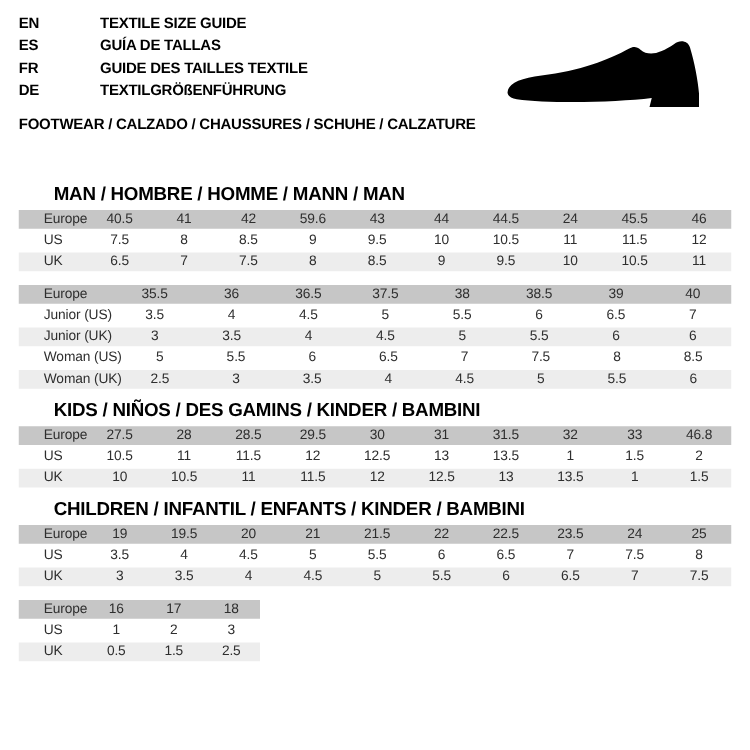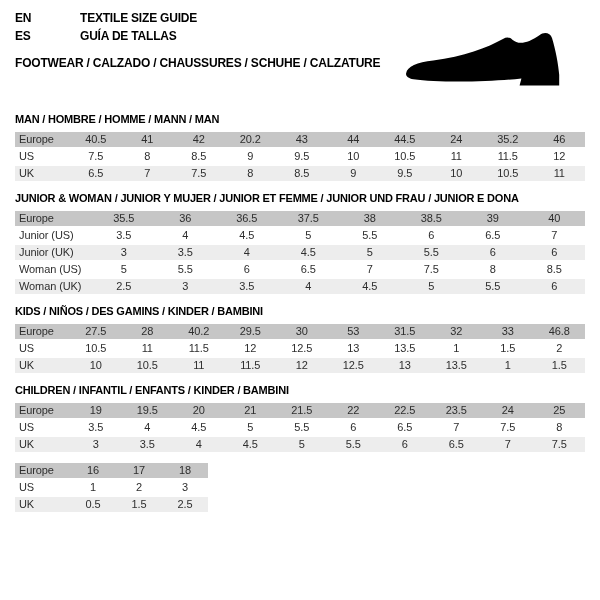--- a/index.html
+++ b/index.html
@@ -48,46 +48,47 @@
     width: 190px;
     height: 72px;
   }
 
   
   #tables { margin-top: 43px; }
 
   .size-table-section { margin-bottom: 11px; }
 
   .table-title {
-    font-size: 11px;
+    font-size: 15px;
     font-weight: 700;
     letter-spacing: -0.2px;
     margin-bottom: 6px;
     line-height: 13px;
+    margin-left: 28px;
   }
 
   .size-table { width: 100%; }
   .size-table.narrow { width: 193px; }
 
   .trow {
     display: flex;
     height: 15px;
     line-height: 15px;
     margin-bottom: 2px;
     font-size: 11px;
     letter-spacing: -0.1px;
     color: #2e2e2e;
   }
   .trow.head { background: #c6c6c6; }
   .trow.alt  { background: #ededed; align-items: center; }
 
   .tlabel {
     flex: 0 0 55px;
     box-sizing: border-box;
-    padding-left: 4px;
+    padding-left: 20px;
     white-space: nowrap;
   }
   .tlabel.wide { flex-basis: 78px; }
 
   .tcell {
     flex: 1;
     text-align: center;
   }
 </style>
 </head>
@@ -96,20 +97,28 @@
 <div class="page">
 
   <div id="language-list">
       <div class="lang-row">
         <span class="lang-code">EN</span>
         <span class="lang-label">TEXTILE SIZE GUIDE</span>
       </div>
       <div class="lang-row">
         <span class="lang-code">ES</span>
         <span class="lang-label">GUÍA DE TALLAS</span>
+      </div>
+      <div class="lang-row">
+        <span class="lang-code">FR</span>
+        <span class="lang-label">GUIDE DES TAILLES TEXTILE</span>
+      </div>
+      <div class="lang-row">
+        <span class="lang-code">DE</span>
+        <span class="lang-label">TEXTILGRÖßENFÜHRUNG</span>
       </div>
     </div>
 
   <svg class="shoe-icon" viewBox="0 0 200 80" xmlns="http://www.w3.org/2000/svg" aria-hidden="true">
     <path fill="#000000" d="
       M 8 50
       C 9 43, 20 38, 38 36
       C 72 32, 98 22, 116 12
       C 119 10, 123 10, 126 13
       C 133 19, 143 17, 156 8
@@ -127,26 +136,26 @@
 
   <div id="tables">
       <section class="size-table-section">
         <div class="table-title">MAN / HOMBRE / HOMME / MANN / MAN</div>
         <div class="size-table">
           <div class="trow head">
             <div class="tlabel">Europe</div>
             <div class="tcell">40.5</div>
             <div class="tcell">41</div>
             <div class="tcell">42</div>
-            <div class="tcell">20.2</div>
+            <div class="tcell">59.6</div>
             <div class="tcell">43</div>
             <div class="tcell">44</div>
             <div class="tcell">44.5</div>
             <div class="tcell">24</div>
-            <div class="tcell">35.2</div>
+            <div class="tcell">45.5</div>
             <div class="tcell">46</div>
           </div>
           <div class="trow">
             <div class="tlabel">US</div>
             <div class="tcell">7.5</div>
             <div class="tcell">8</div>
             <div class="tcell">8.5</div>
             <div class="tcell">9</div>
             <div class="tcell">9.5</div>
             <div class="tcell">10</div>
@@ -164,21 +173,20 @@
             <div class="tcell">8.5</div>
             <div class="tcell">9</div>
             <div class="tcell">9.5</div>
             <div class="tcell">10</div>
             <div class="tcell">10.5</div>
             <div class="tcell">11</div>
           </div>
         </div>
       </section>
       <section class="size-table-section">
-        <div class="table-title">JUNIOR &amp; WOMAN / JUNIOR Y MUJER / JUNIOR ET FEMME / JUNIOR UND FRAU / JUNIOR E DONA</div>
         <div class="size-table">
           <div class="trow head">
             <div class="tlabel wide">Europe</div>
             <div class="tcell">35.5</div>
             <div class="tcell">36</div>
             <div class="tcell">36.5</div>
             <div class="tcell">37.5</div>
             <div class="tcell">38</div>
             <div class="tcell">38.5</div>
             <div class="tcell">39</div>
@@ -230,24 +238,24 @@
           </div>
         </div>
       </section>
       <section class="size-table-section">
         <div class="table-title">KIDS / NIÑOS / DES GAMINS / KINDER / BAMBINI</div>
         <div class="size-table">
           <div class="trow head">
             <div class="tlabel">Europe</div>
             <div class="tcell">27.5</div>
             <div class="tcell">28</div>
-            <div class="tcell">40.2</div>
+            <div class="tcell">28.5</div>
             <div class="tcell">29.5</div>
             <div class="tcell">30</div>
-            <div class="tcell">53</div>
+            <div class="tcell">31</div>
             <div class="tcell">31.5</div>
             <div class="tcell">32</div>
             <div class="tcell">33</div>
             <div class="tcell">46.8</div>
           </div>
           <div class="trow">
             <div class="tlabel">US</div>
             <div class="tcell">10.5</div>
             <div class="tcell">11</div>
             <div class="tcell">11.5</div>

